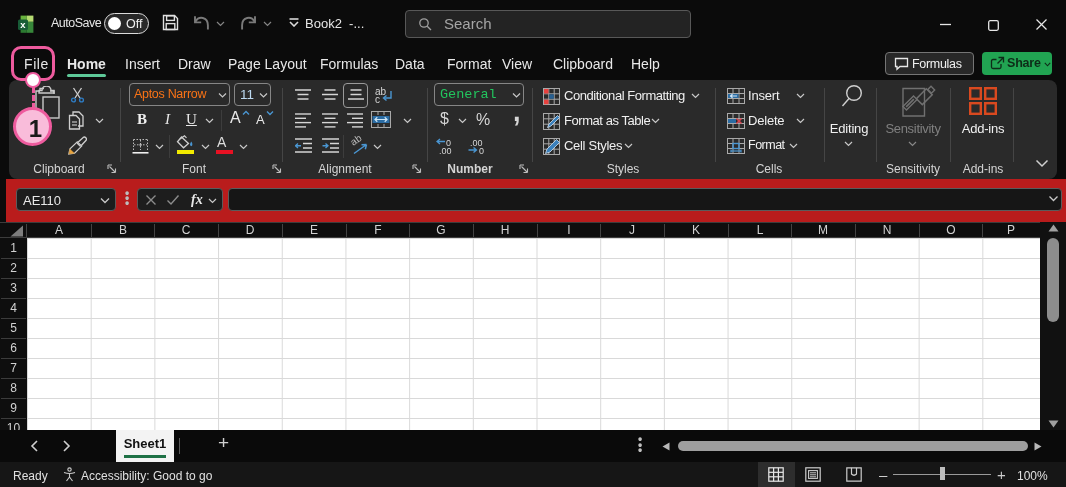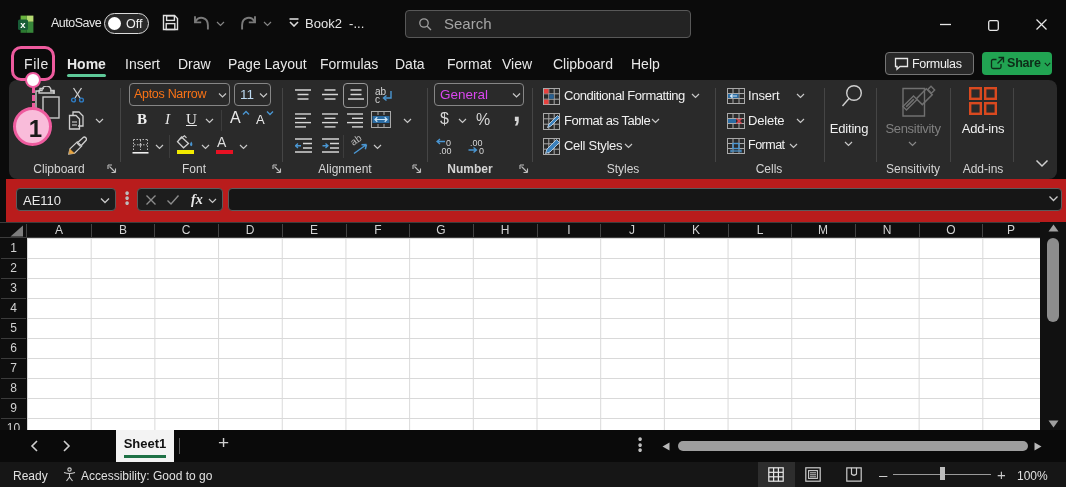--- a/index.html
+++ b/index.html
@@ -344,21 +344,21 @@
     <svg class="abs" style="left:364px; top:64px;" width="9" height="6" viewBox="0 0 9 6">
         <path d="M1 1 L4.5 4.5 L8 1" fill="none" stroke="#c8c8c8" stroke-width="1.2"></path>
       </svg>
     <div class="glabel" style="left:300px; width:72px;">Alignment</div>
     <svg class="launch" style="left:403px;" width="10" height="10" viewBox="0 0 10 10">
         <path d="M1 1 H5 M1 1 V5 M2.5 2.5 L8.5 8.5 M8.5 8.5 V4.5 M8.5 8.5 H4.5" stroke="#bdbdbd" stroke-width="1.1" fill="none"></path>
       </svg>
     <div class="gsep" style="left:418px;"></div>
 
     <div class="abs" style="left:425px; top:3px; width:90px; height:23px; border:1px solid #868686; border-radius:4px;">
-      <div class="abs" style="left:5px; top:3px; color:#d946ef; font-size:13.5px;">General</div>
+      <div class="abs" style="left:5px; top:3px; color:#22c55e; font-size:13.5px;font-family:Liberation Mono, monospace;">General</div>
       <svg class="abs" style="left:77px; top:8px;" width="9" height="7" viewBox="0 0 9 7">
           <path d="M1 1.5 L4.5 5 L8 1.5" fill="none" stroke="#c8c8c8" stroke-width="1.2"></path>
         </svg>
     </div>
     <div class="abs" style="left:431px; top:30px; color:#d6d6d6; font-size:16px;">$</div>
     <svg class="abs" style="left:449px; top:38px;" width="9" height="6" viewBox="0 0 9 6">
         <path d="M1 1 L4.5 4.5 L8 1" fill="none" stroke="#c8c8c8" stroke-width="1.2"></path>
       </svg>
     <div class="abs" style="left:467px; top:31px; color:#d6d6d6; font-size:16px;">%</div>
     <div class="abs" style="left:504px; top:17px; color:#d6d6d6; font-size:27px; font-weight:bold;">,</div>

